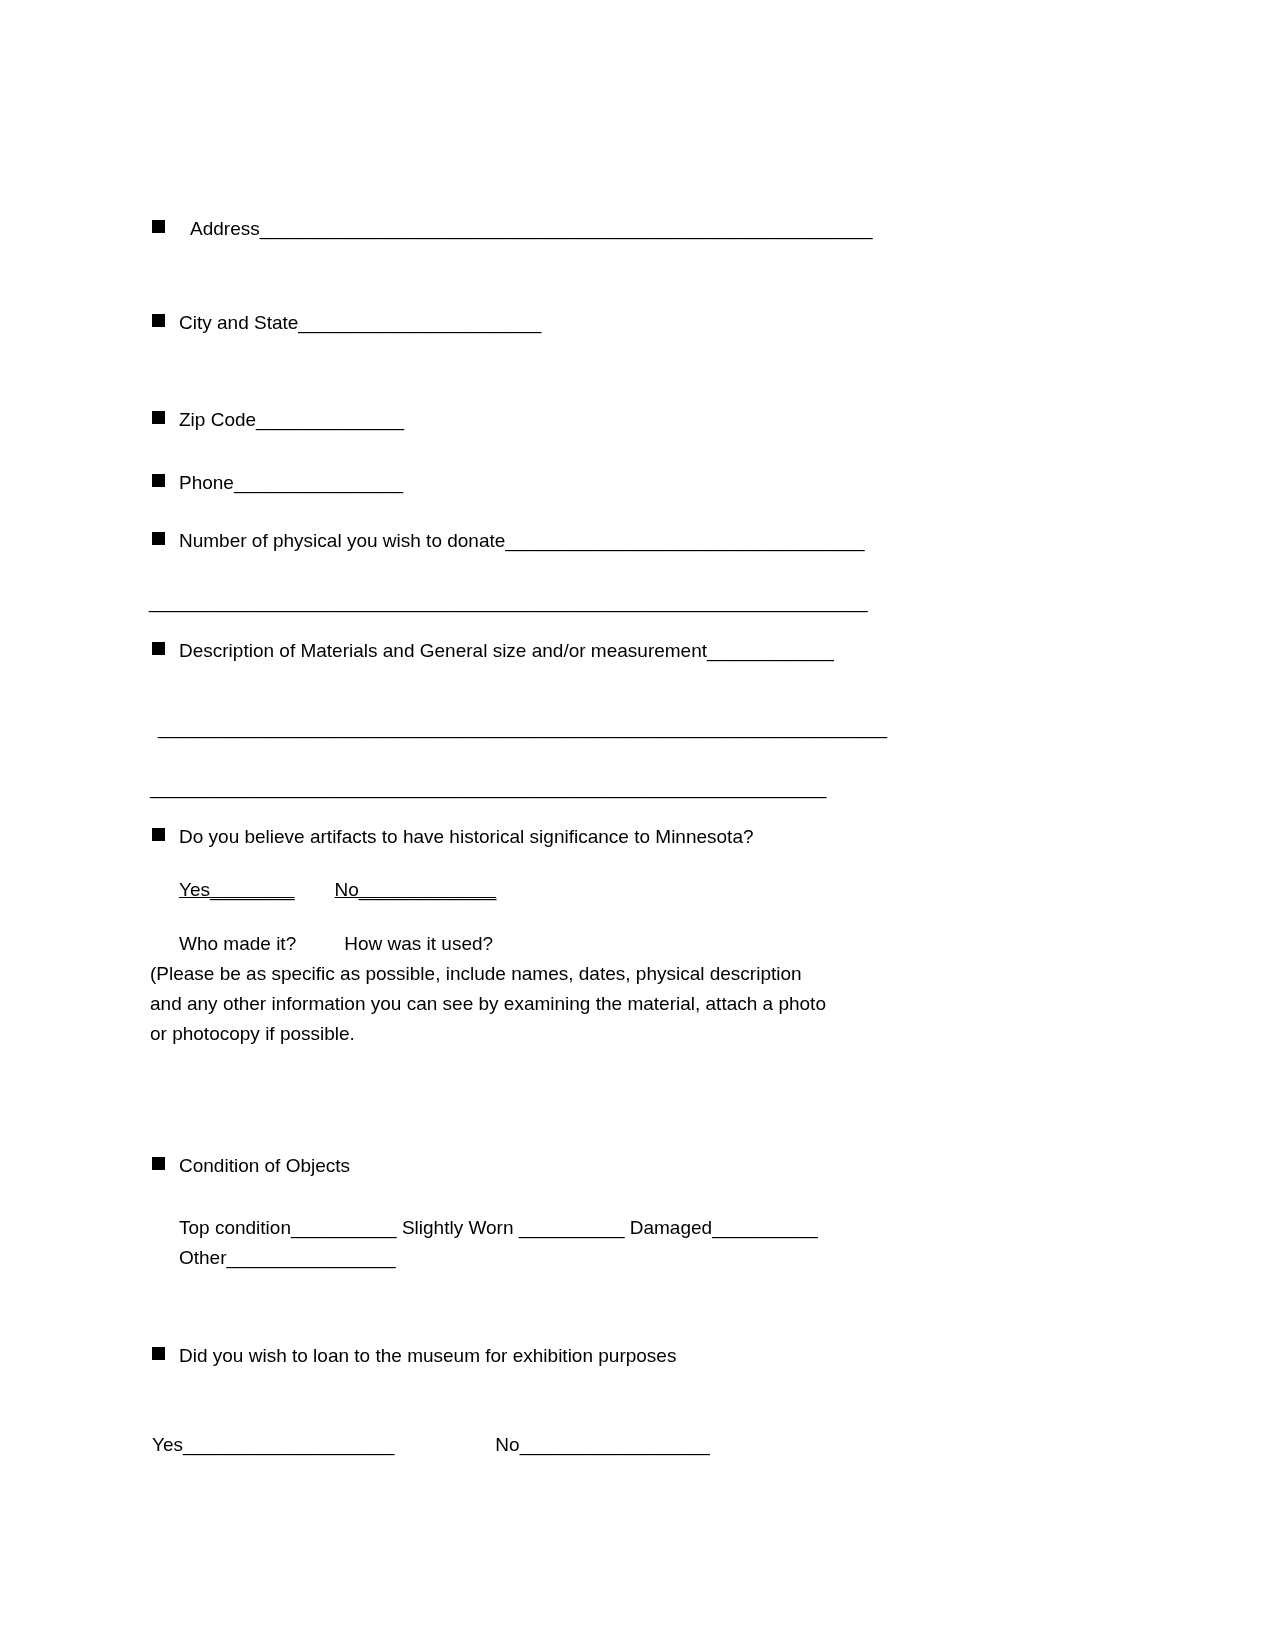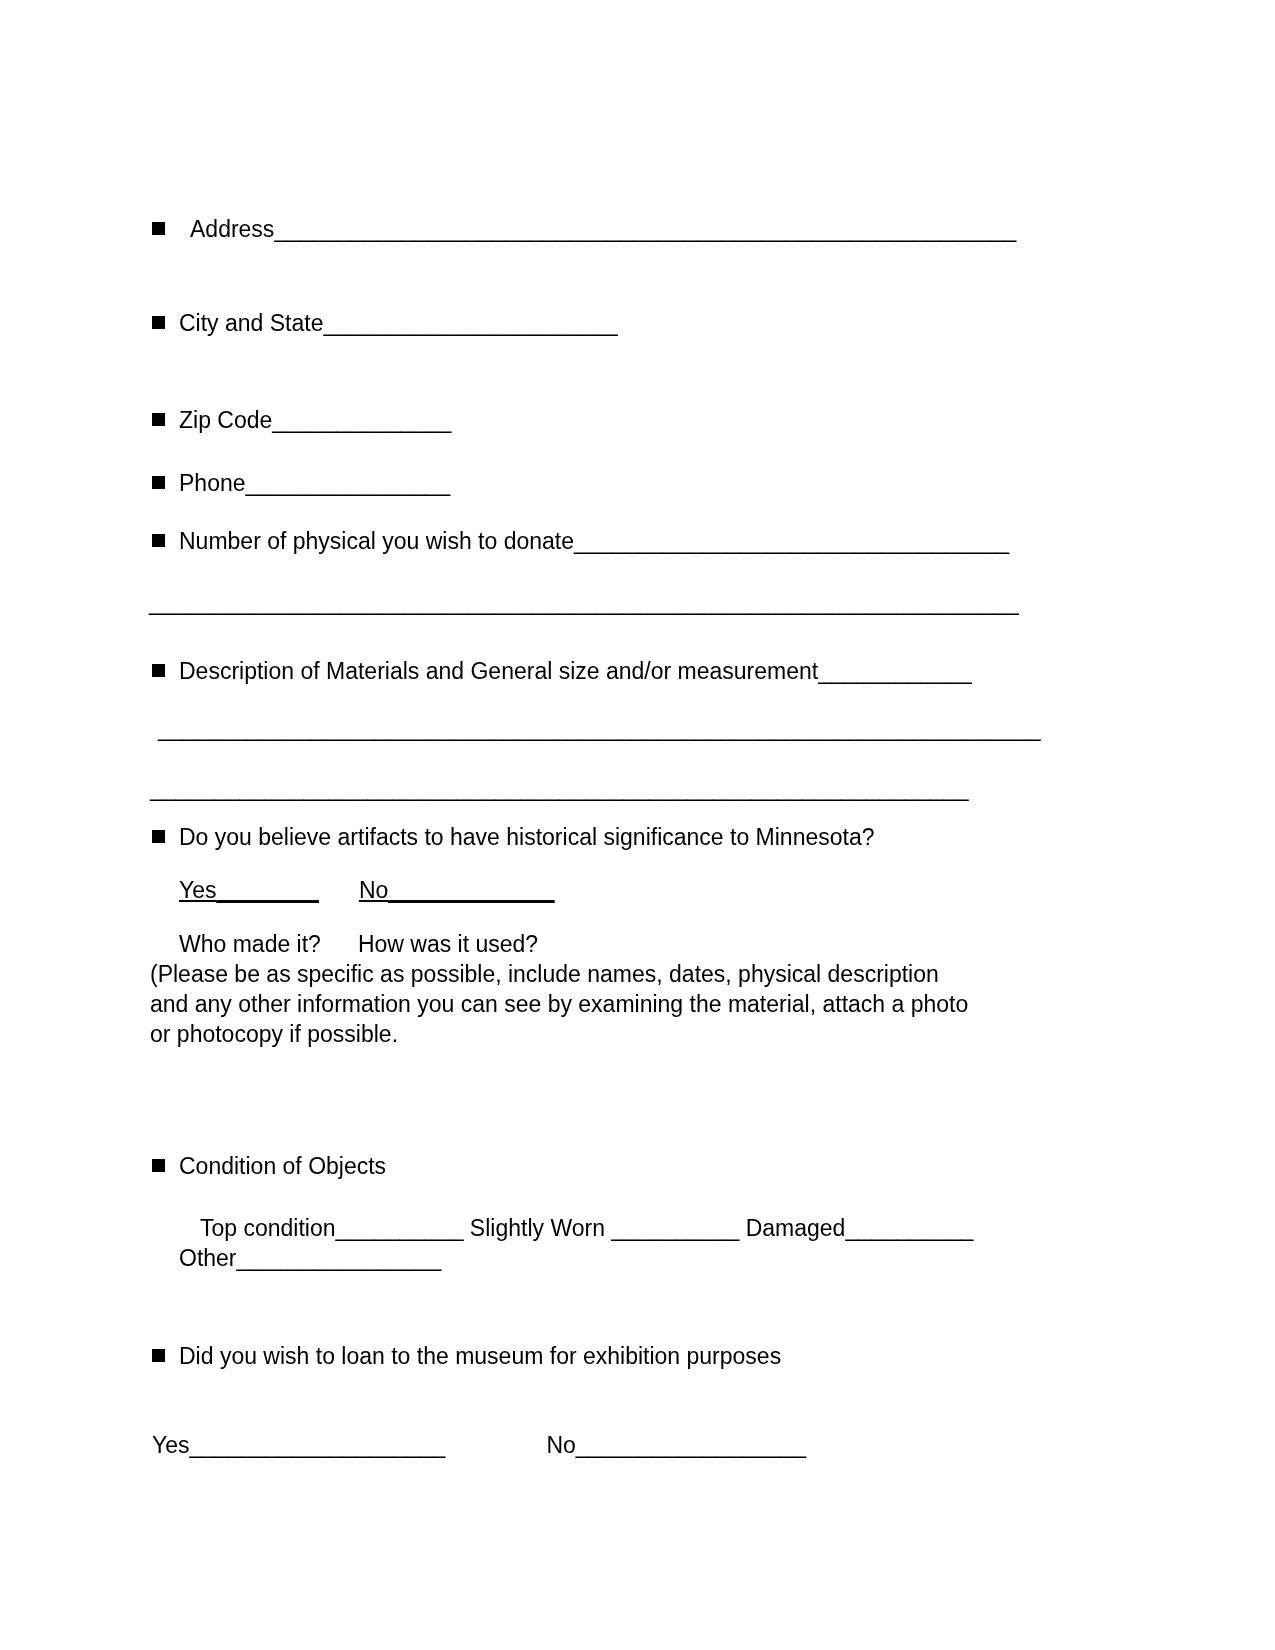--- a/index.html
+++ b/index.html
@@ -7,21 +7,21 @@
     padding: 0;
     background: #ffffff;
   }
   .page {
     position: relative;
     width: 1275px;
     height: 1650px;
     background: #ffffff;
     color: #000000;
     font-family: "Liberation Sans", sans-serif;
-    font-size: 23px;
+    font-size: 19px;
     line-height: 30px;
     overflow: hidden;
   }
   .row {
     position: absolute;
     white-space: nowrap;
   }
   .bullet {
     display: inline-block;
     width: 13px;
@@ -29,21 +29,21 @@
     background: #000000;
     vertical-align: 2px;
     margin-right: 14px;
   }
   .bullet.wide-gap {
     margin-right: 25px;
   }
   .blank {
     letter-spacing: 0;
   }
-  .gap-how   { margin-left: 37px; }
+  .gap-how   { margin-left: 48px; }
   .gap-no    { margin-left: 40px; }
   .gap-no-lg { margin-left: 101px; }
 </style>
 </head>
 <body>
 
 <div class="page">
 
   <div class="row" style="top:214px; left:152px;">
     <span class="bullet wide-gap"></span><span>Address</span><span class="blank">__________________________________________________________</span>
@@ -62,21 +62,21 @@
   </div>
 
   <div class="row" style="top:526px; left:152px;">
     <span class="bullet"></span><span>Number of physical you wish to donate</span><span class="blank">__________________________________</span>
   </div>
 
   <div class="row" style="top:587px; left:149px;">
     <span class="blank">____________________________________________________________________</span>
   </div>
 
-  <div class="row" style="top:656px; left:152px;text-align:center;">
+  <div class="row" style="top:636px; left:152px;text-align:center;">
     <span class="bullet"></span><span>Description of Materials and General size and/or measurement</span><span class="blank">____________</span>
   </div>
 
   <div class="row" style="top:713px; left:158px;">
     <span class="blank">_____________________________________________________________________</span>
   </div>
 
   <div class="row" style="top:773px; left:150px;">
     <span class="blank">________________________________________________________________</span>
   </div>
@@ -100,21 +100,21 @@
     <span>and any other information you can see by examining the material, attach a photo</span>
   </div>
   <div class="row" style="top:1019px; left:150px;">
     <span>or photocopy if possible.</span>
   </div>
 
   <div class="row" style="top:1151px; left:152px;">
     <span class="bullet"></span><span>Condition of Objects</span>
   </div>
 
-  <div class="row" style="top:1213px; left:179px;margin-left:21px;">
+  <div class="row" style="top:1213px; left:179px;">
     <span>Top condition</span><span class="blank">__________</span>
     <span>Slightly Worn </span><span class="blank">__________</span>
     <span>Damaged</span><span class="blank">__________</span>
   </div>
 
   <div class="row" style="top:1243px; left:179px;">
     <span>Other</span><span class="blank">________________</span>
   </div>
 
   <div class="row" style="top:1341px; left:152px;">

